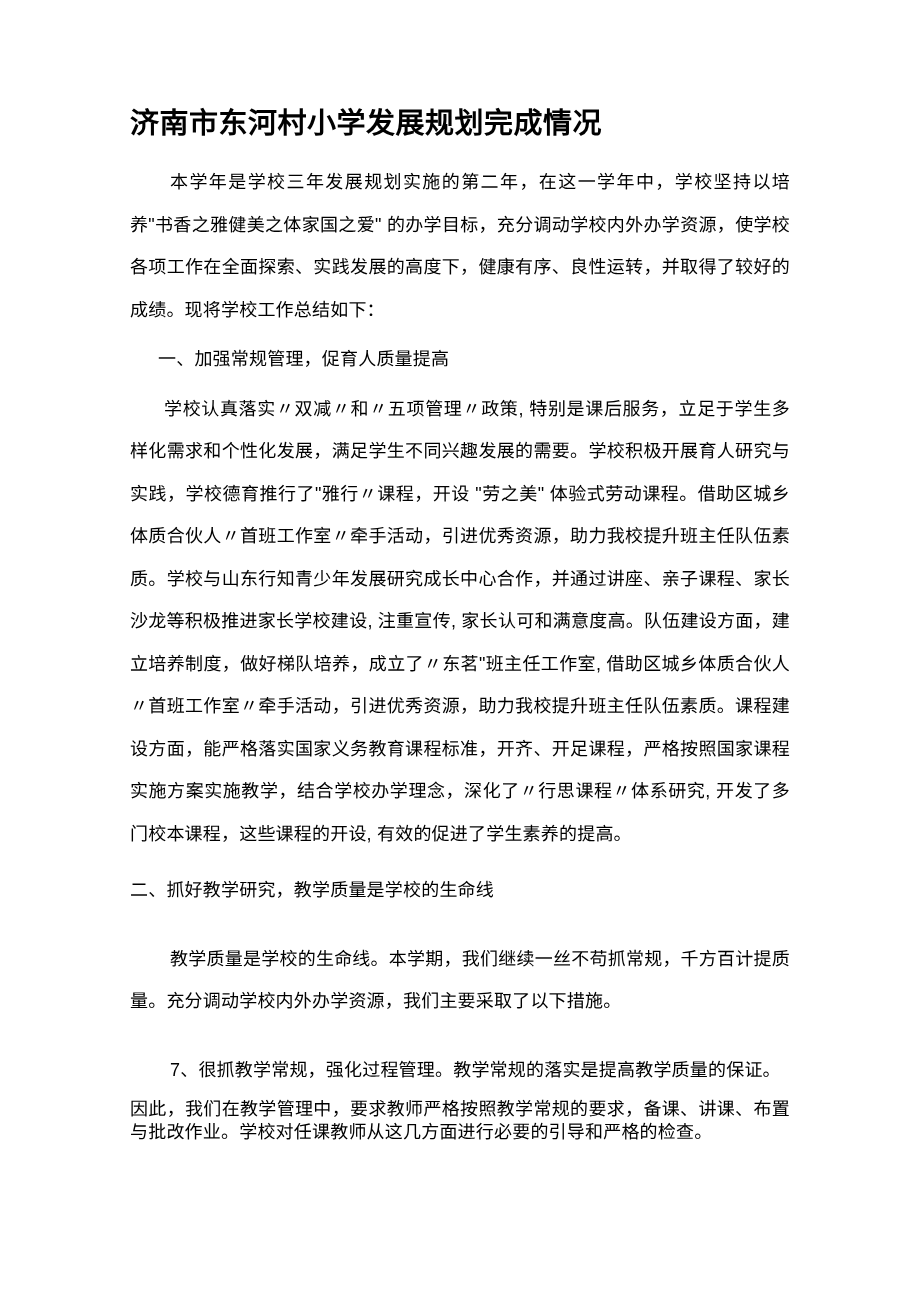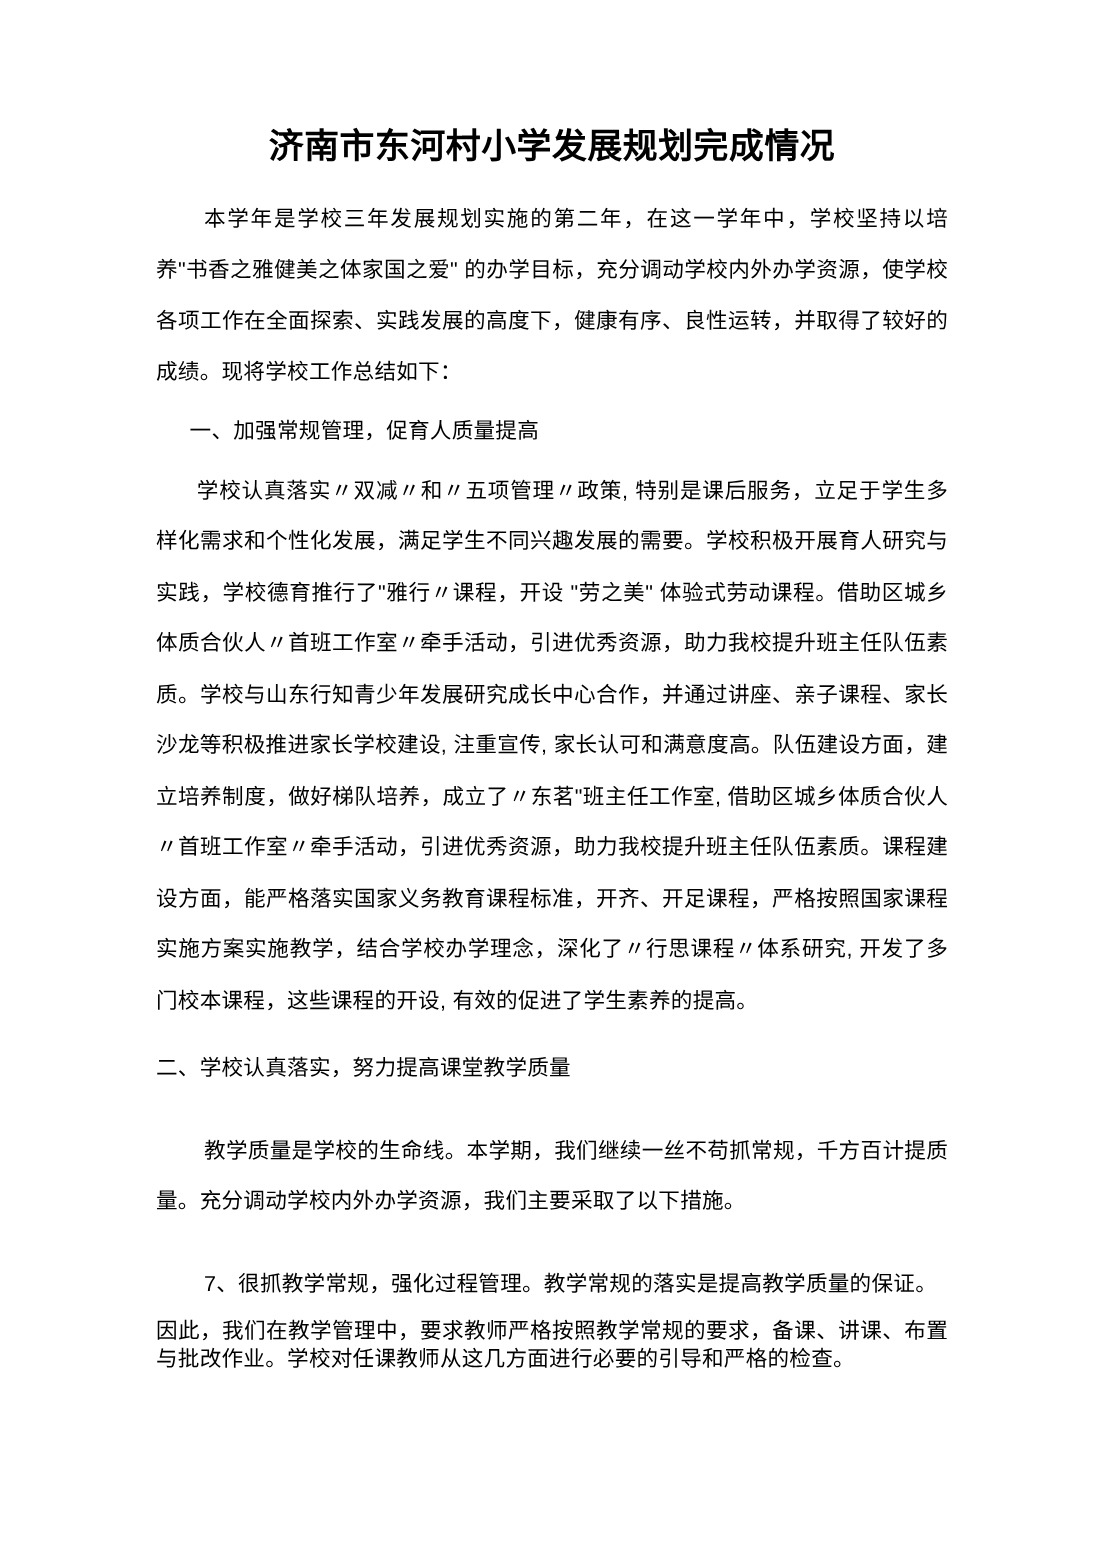--- a/index.html
+++ b/index.html
@@ -25,21 +25,20 @@
   .doc-body {
     position: absolute;
     left: 130px;
     top: 0;
     width: 660px;
   }
 
   
   .title-block {
     padding-top: 103px;
-    text-align: center;
   }
   .doc-title {
     font-family: "Liberation Sans", "DejaVu Sans", sans-serif;
     font-weight: 700;
     font-size: 29px;
     line-height: 40px;
     letter-spacing: 0.5px;
     white-space: nowrap;
     margin: 0;
   }
@@ -112,21 +111,21 @@
     <div class="gap-sm"></div>
 
     <p class="heading">一、加强常规管理，促育人质量提高</p>
 
     <div class="gap-sm"></div>
 
     <p class="para indent-small">学校认真落实〃双减〃和〃五项管理〃政策, 特别是课后服务，立足于学生多样化需求和个性化发展，满足学生不同兴趣发展的需要。学校积极开展育人研究与实践，学校德育推行了"雅行〃课程，开设 "劳之美" 体验式劳动课程。借助区城乡体质合伙人〃首班工作室〃牵手活动，引进优秀资源，助力我校提升班主任队伍素质。学校与山东行知青少年发展研究成长中心合作，并通过讲座、亲子课程、家长沙龙等积极推进家长学校建设, 注重宣传, 家长认可和满意度高。队伍建设方面，建立培养制度，做好梯队培养，成立了〃东茗"班主任工作室, 借助区城乡体质合伙人〃首班工作室〃牵手活动，引进优秀资源，助力我校提升班主任队伍素质。课程建设方面，能严格落实国家义务教育课程标准，开齐、开足课程，严格按照国家课程实施方案实施教学，结合学校办学理念，深化了〃行思课程〃体系研究, 开发了多门校本课程，这些课程的开设, 有效的促进了学生素养的提高。</p>
 
     <div class="gap-md"></div>
 
-    <p class="heading flush">二、学校认真落实，努力提高课堂教学质量</p>
+    <p class="heading flush">二、抓好教学研究，教学质量是学校的生命线</p>
 
     <div class="gap-lg"></div>
 
     <p class="para indent">教学质量是学校的生命线。本学期，我们继续一丝不苟抓常规，千方百计提质量。充分调动学校内外办学资源，我们主要采取了以下措施。</p>
 
     <div class="gap-lg"></div>
 
     <p class="num-item">7、很抓教学常规，强化过程管理。教学常规的落实是提高教学质量的保证。</p>
 
     <div class="gap-sm"></div>

